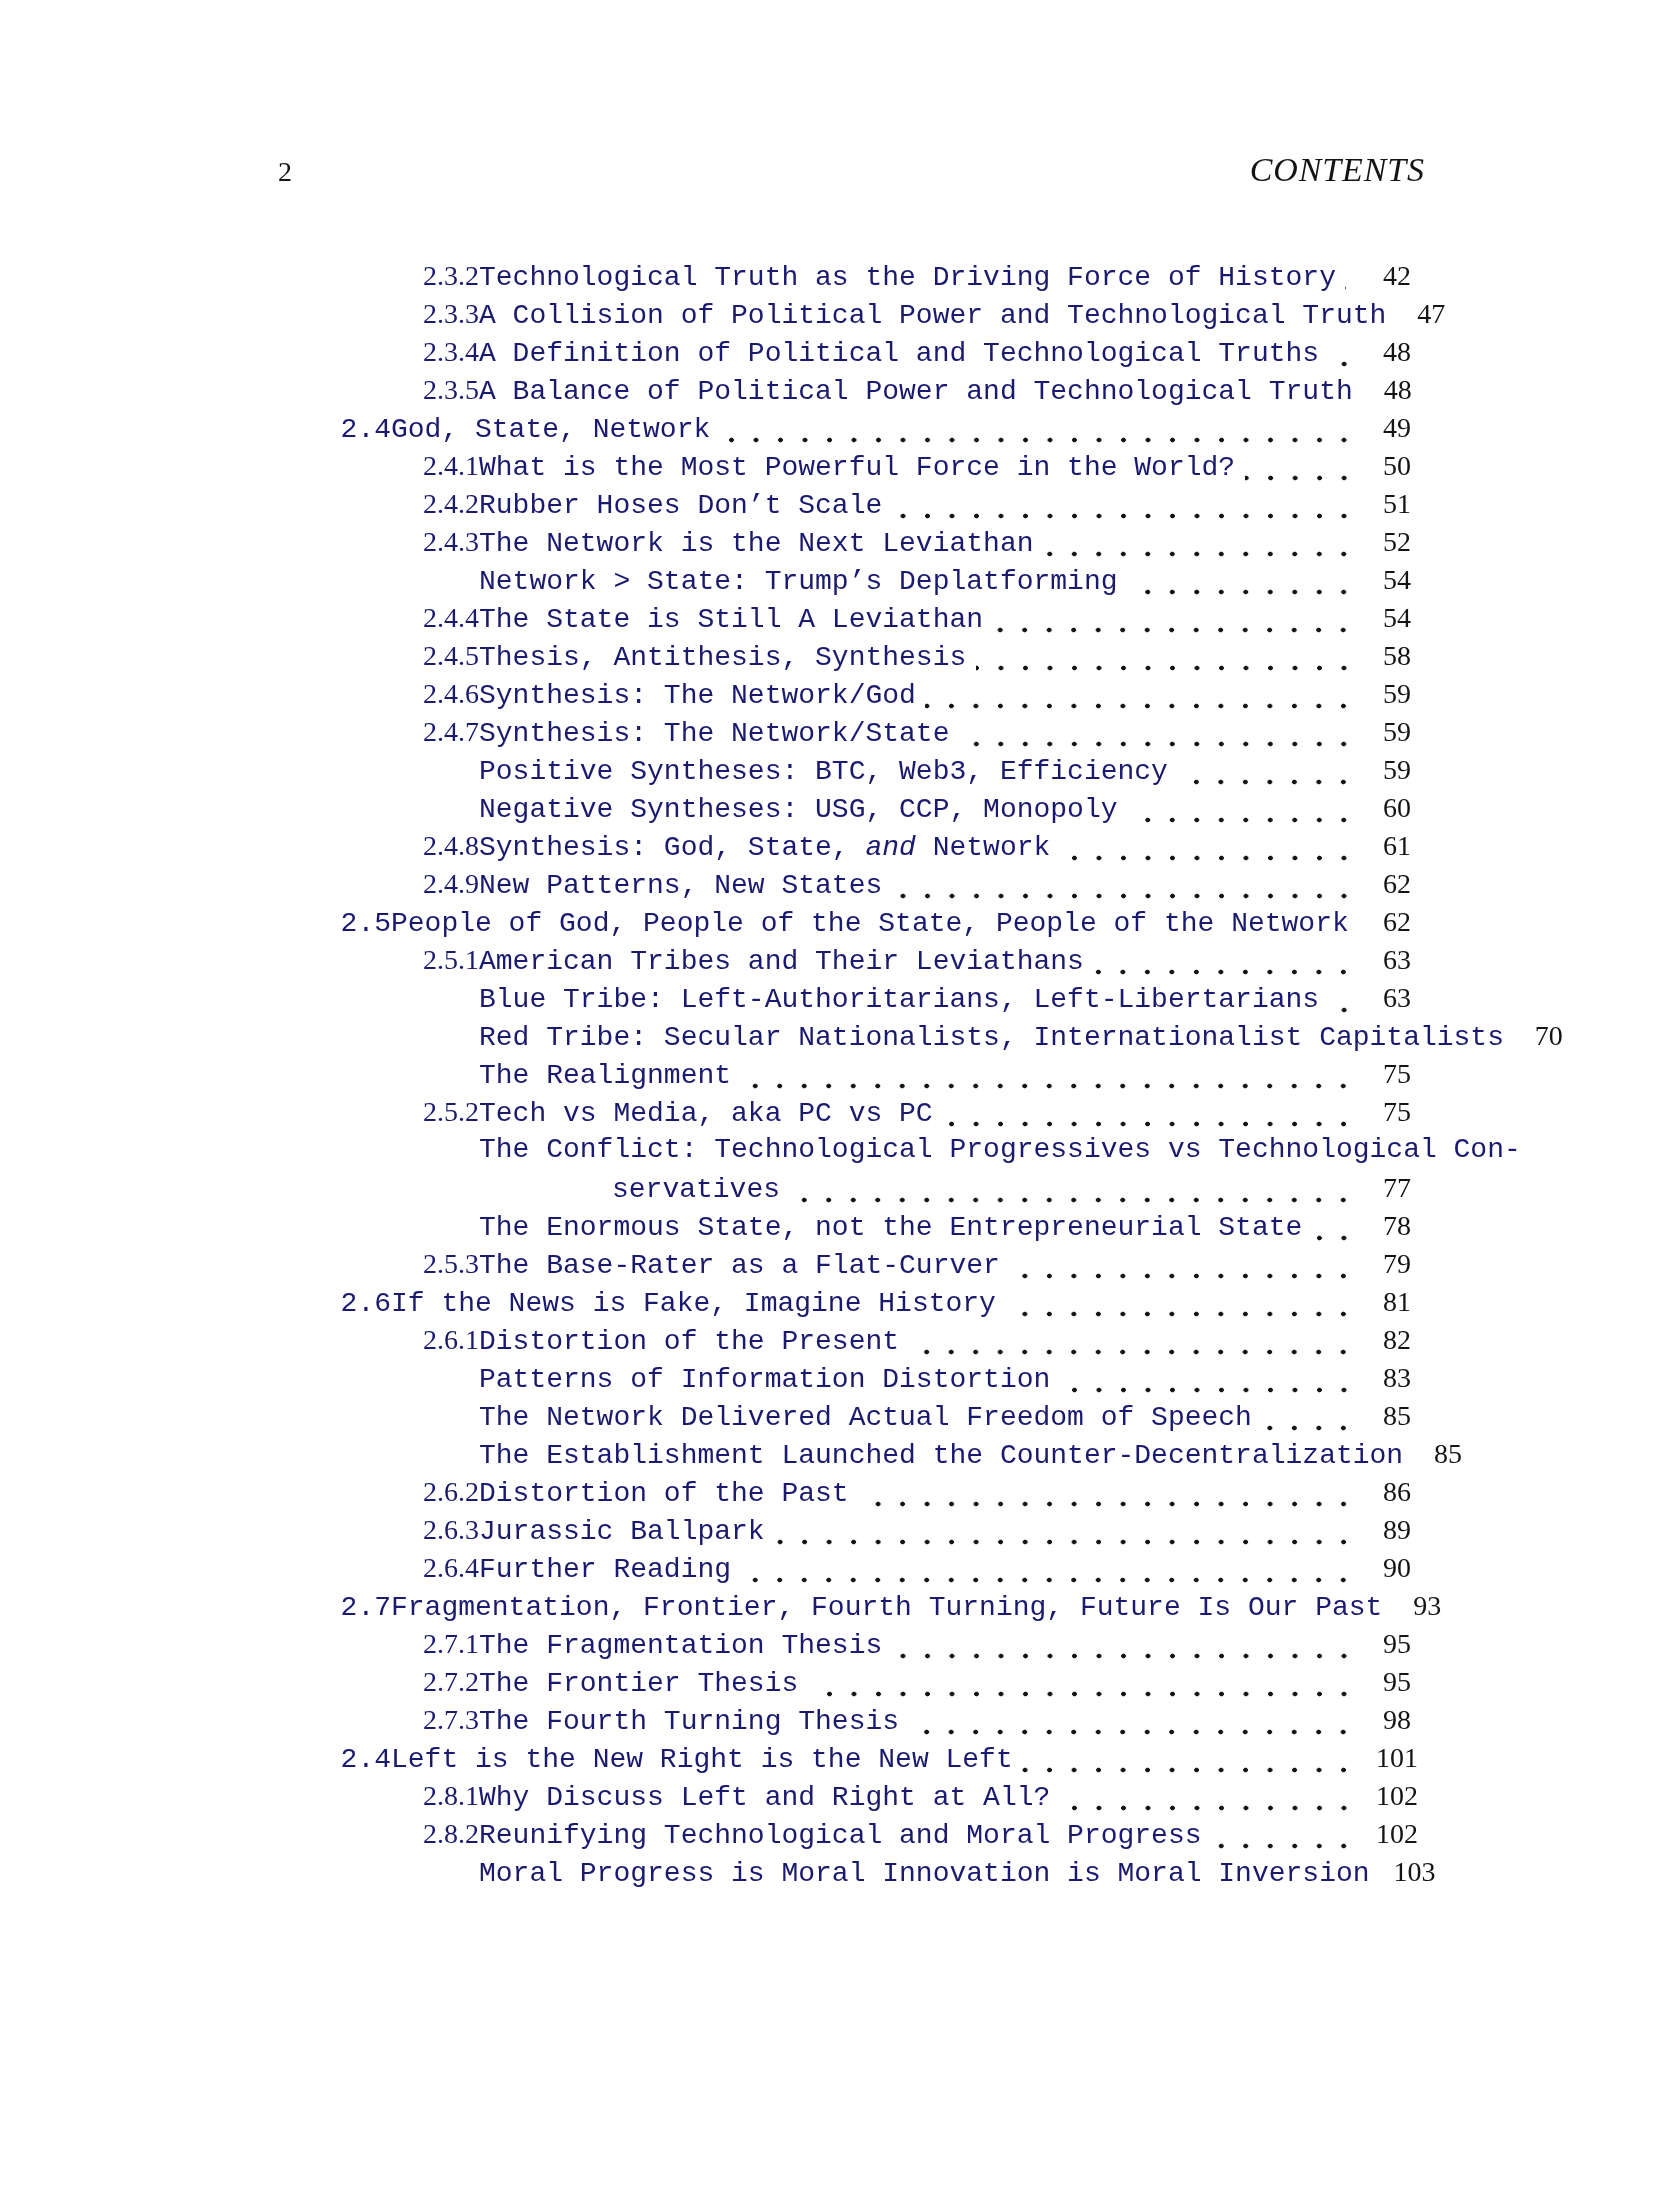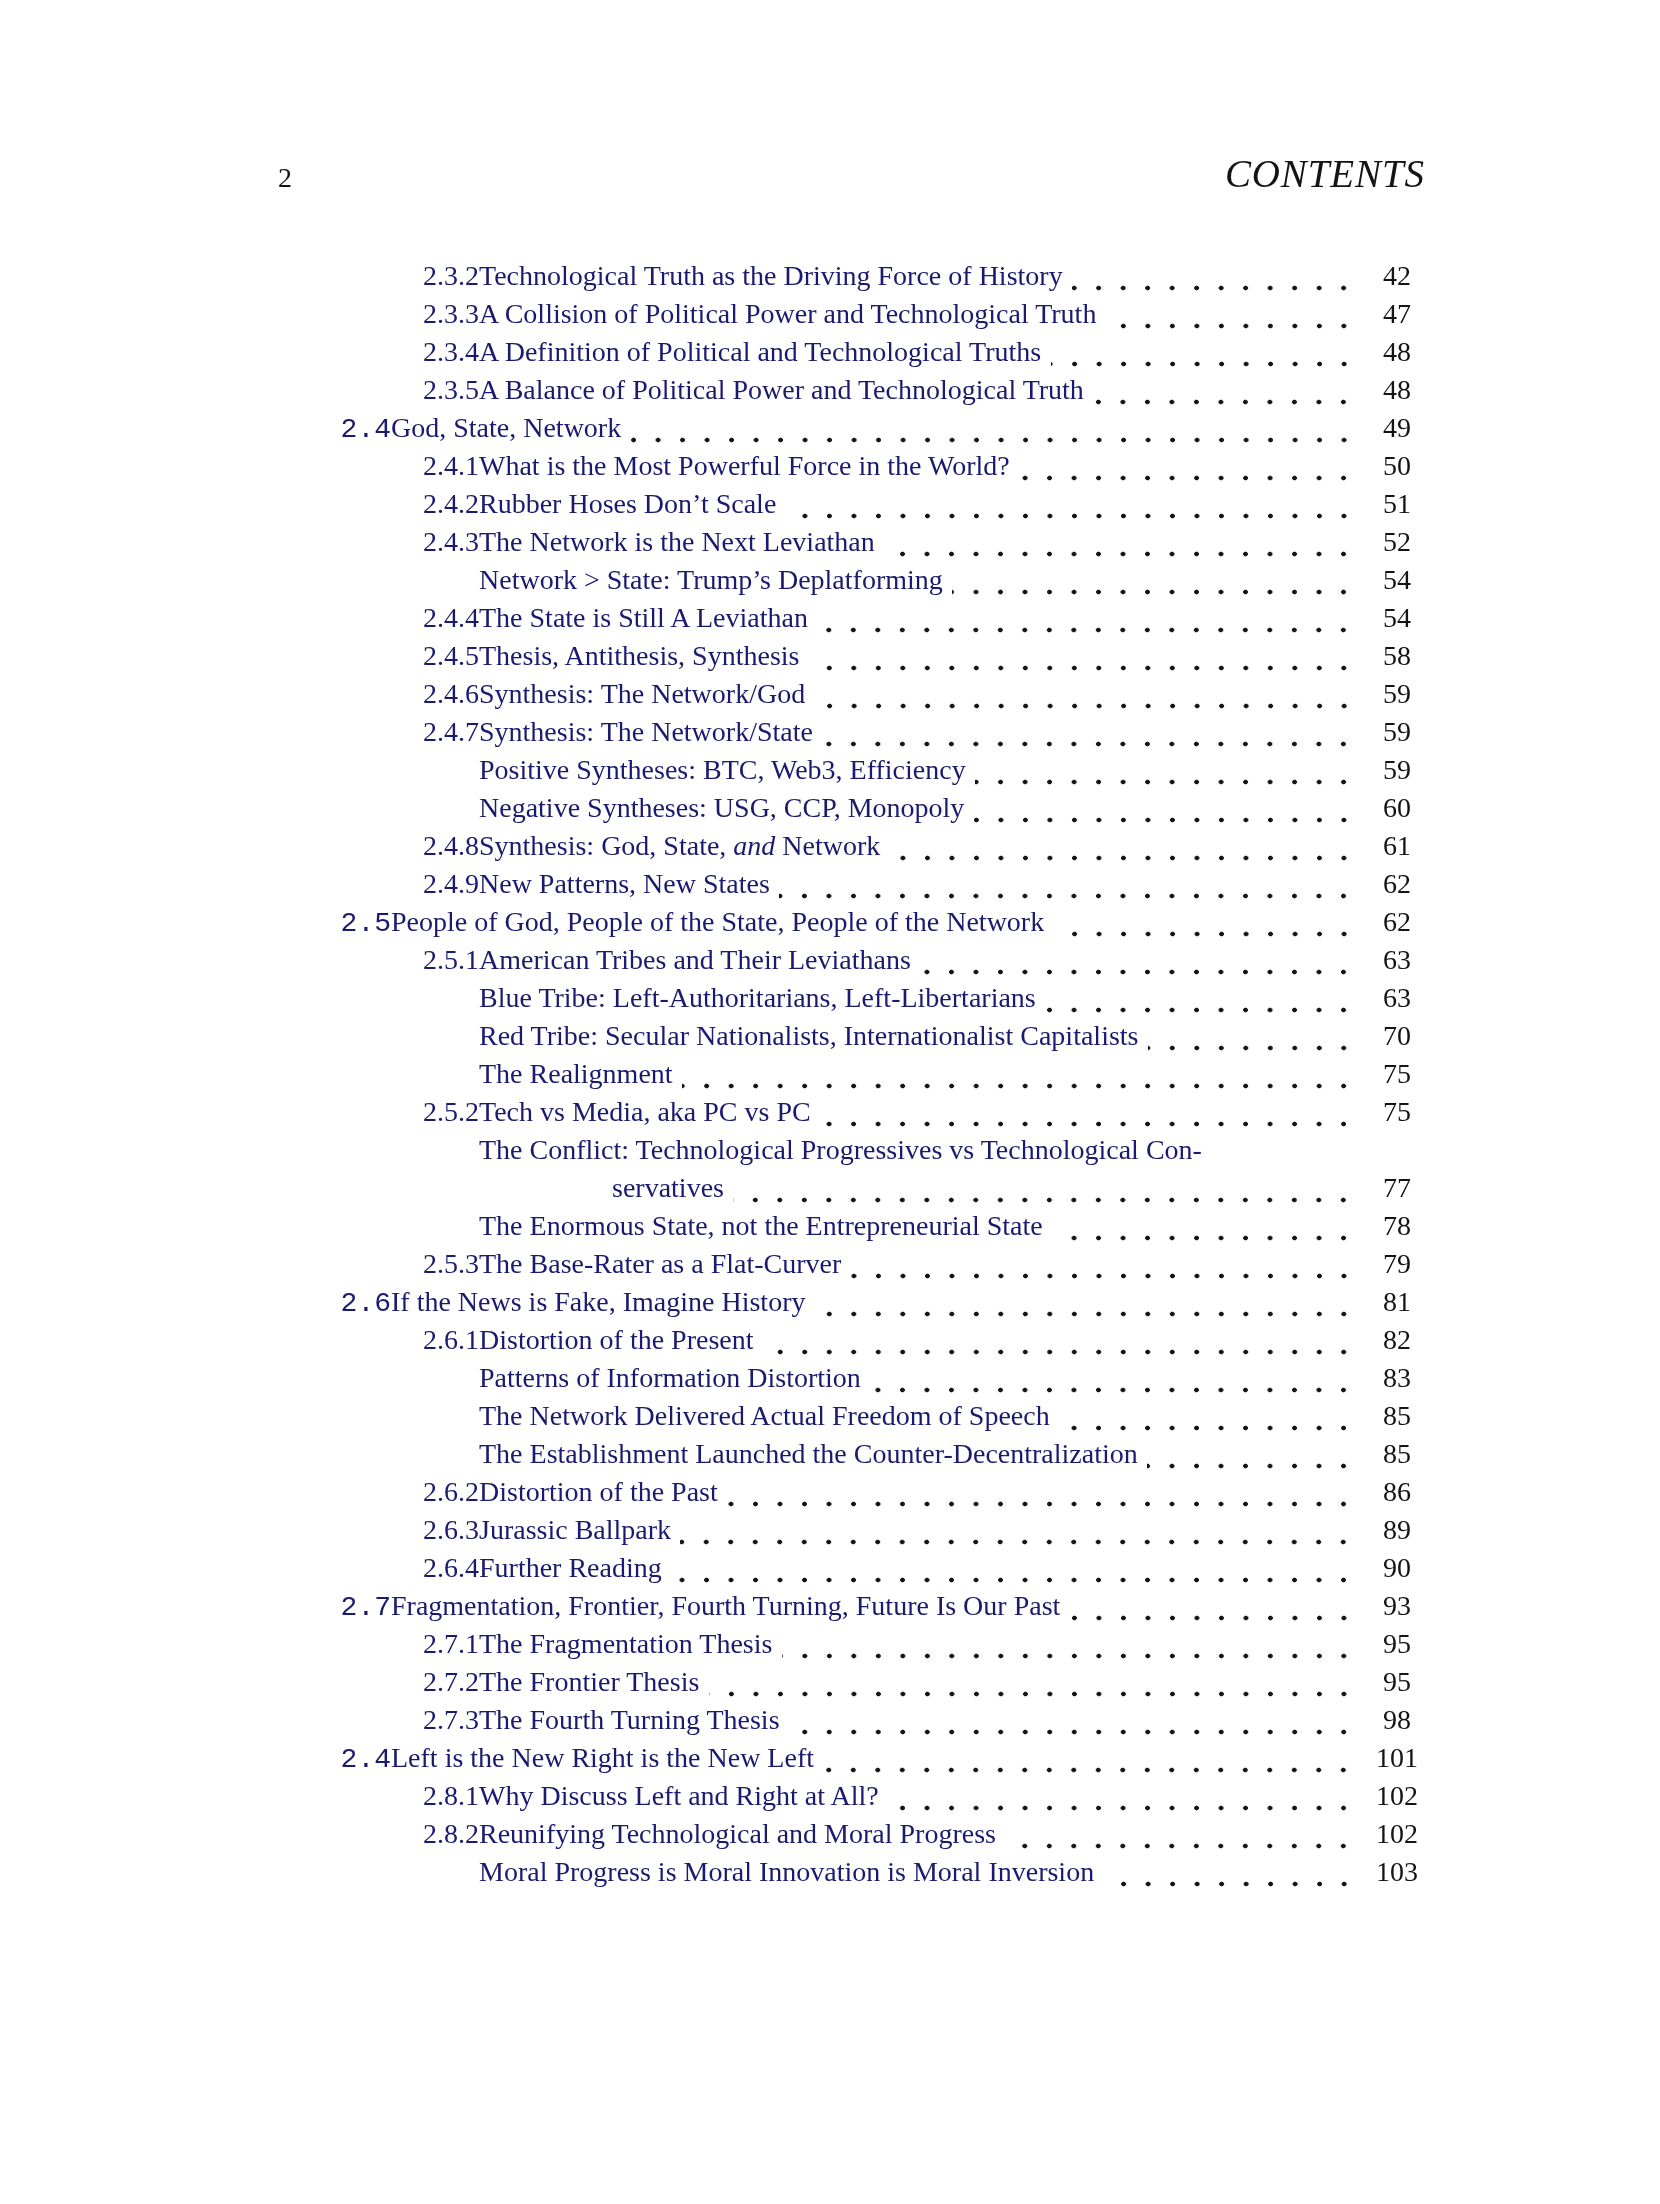--- a/index.html
+++ b/index.html
@@ -8,32 +8,32 @@
     background:var(--bg,#ffffff);
     font-family:"Liberation Serif","DejaVu Serif",serif;
     color:var(--text,#141414);
     overflow:hidden;
   }
   .running-header{
     position:absolute;top:151px;left:278px;width:1147px;
     display:flex;justify-content:space-between;align-items:baseline;
   }
   .hdr-pagenum{font-size:28px;color:var(--text,#141414);}
-  .hdr-title{font-size:39px;font-style:italic;letter-spacing:0.9px;color:var(--text,#141414);}
+  .hdr-title{font-size:34px;font-style:italic;letter-spacing:0.9px;color:var(--text,#141414);}
   .toc{
     position:absolute;top:260px;left:278px;width:1147px;
     font-size:28px;
   }
   .row{
     display:flex;align-items:baseline;height:38px;
     white-space:nowrap;color:var(--link,#1a1a6f);
   }
   .row .num{flex:0 0 auto;color:var(--link,#1a1a6f);text-align:right;}
   .row .num:empty{display:none;}
-  .row .title{flex:0 0 auto;color:var(--link,#1a1a6f);}
+  .row .title{flex:0 0 auto;color:var(--link,#1a1a6f);font-family:Liberation Mono, monospace;}
   .row .title .it{font-style:italic;}
   .row.section{padding-left:40px;}
   .row.section .num{width:73px;font-family:Liberation Mono, monospace;}
   .row.subsection{padding-left:113px;}
   .row.subsection .num{width:88px;}
   .row.subsub{padding-left:201px;}
   .row.cont{padding-left:334px;}
   .row .dots{
     flex:1 1 auto;align-self:stretch;margin:0 7.5px 0 9.4px;
     background-image:radial-gradient(circle,var(--text,#141414) 2.1px,rgba(0,0,0,0) 2.5px);

